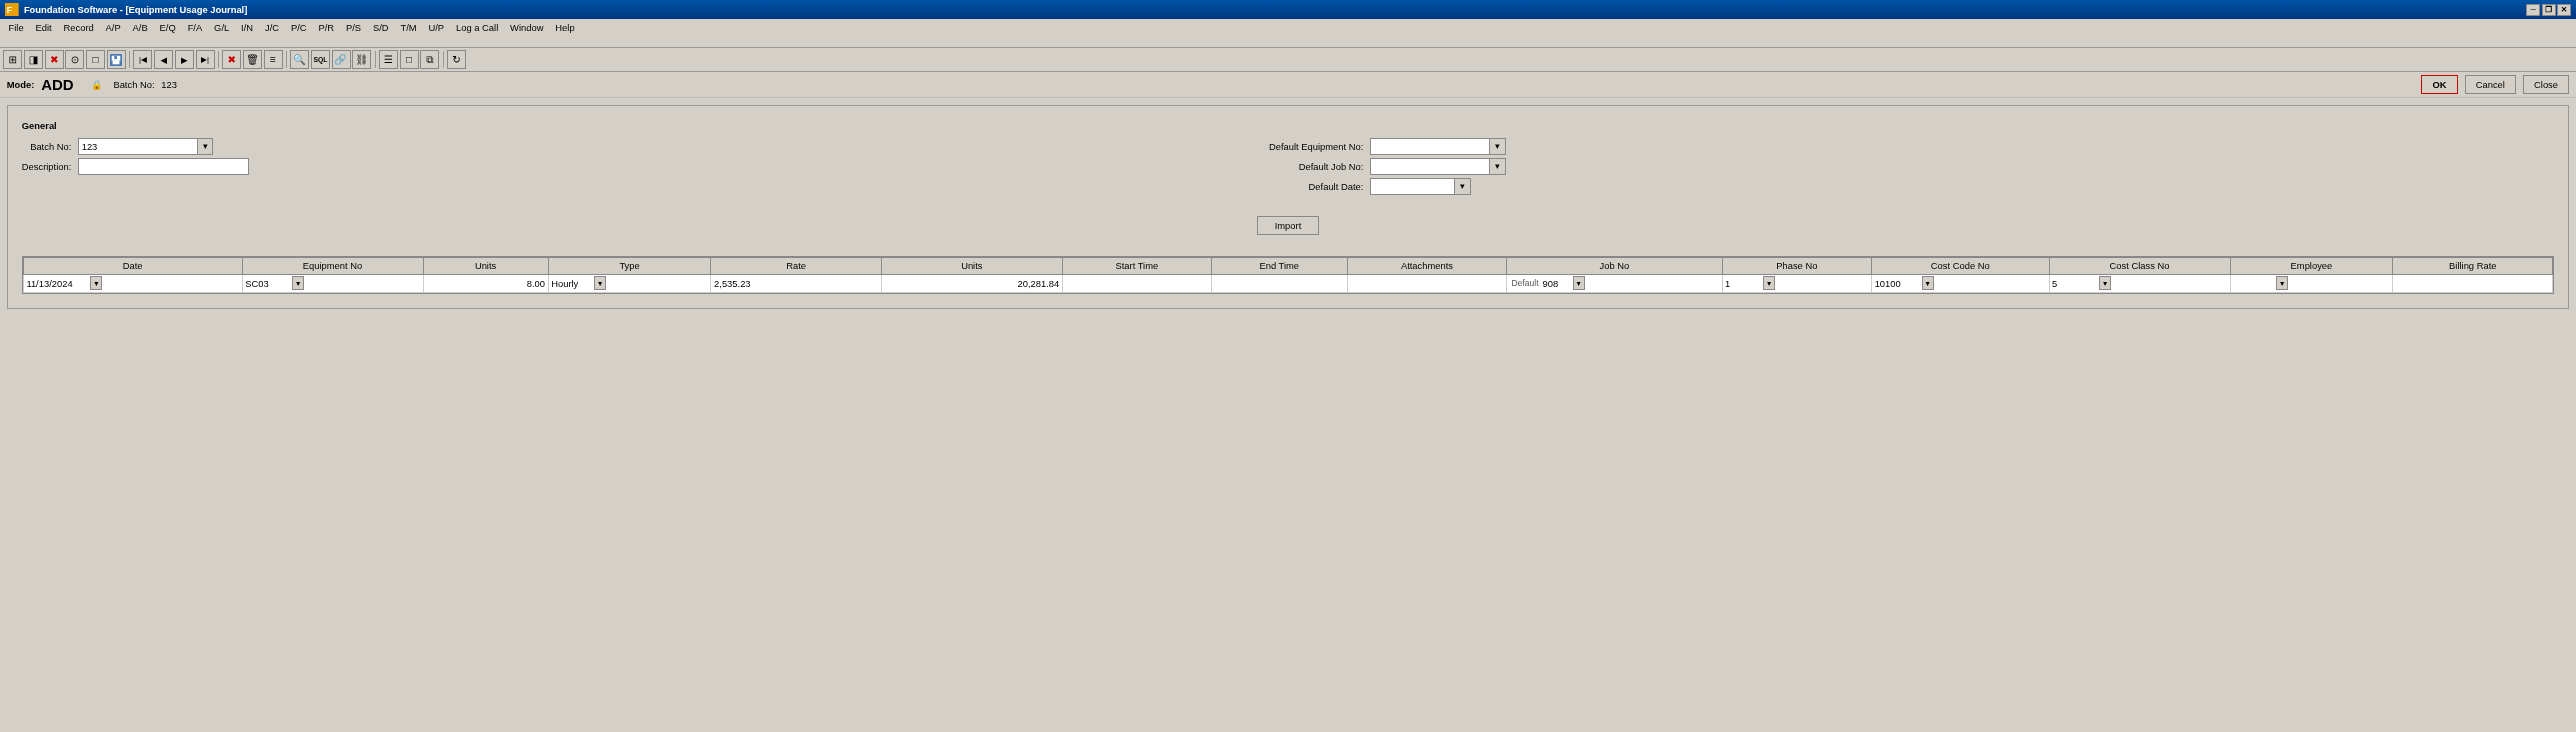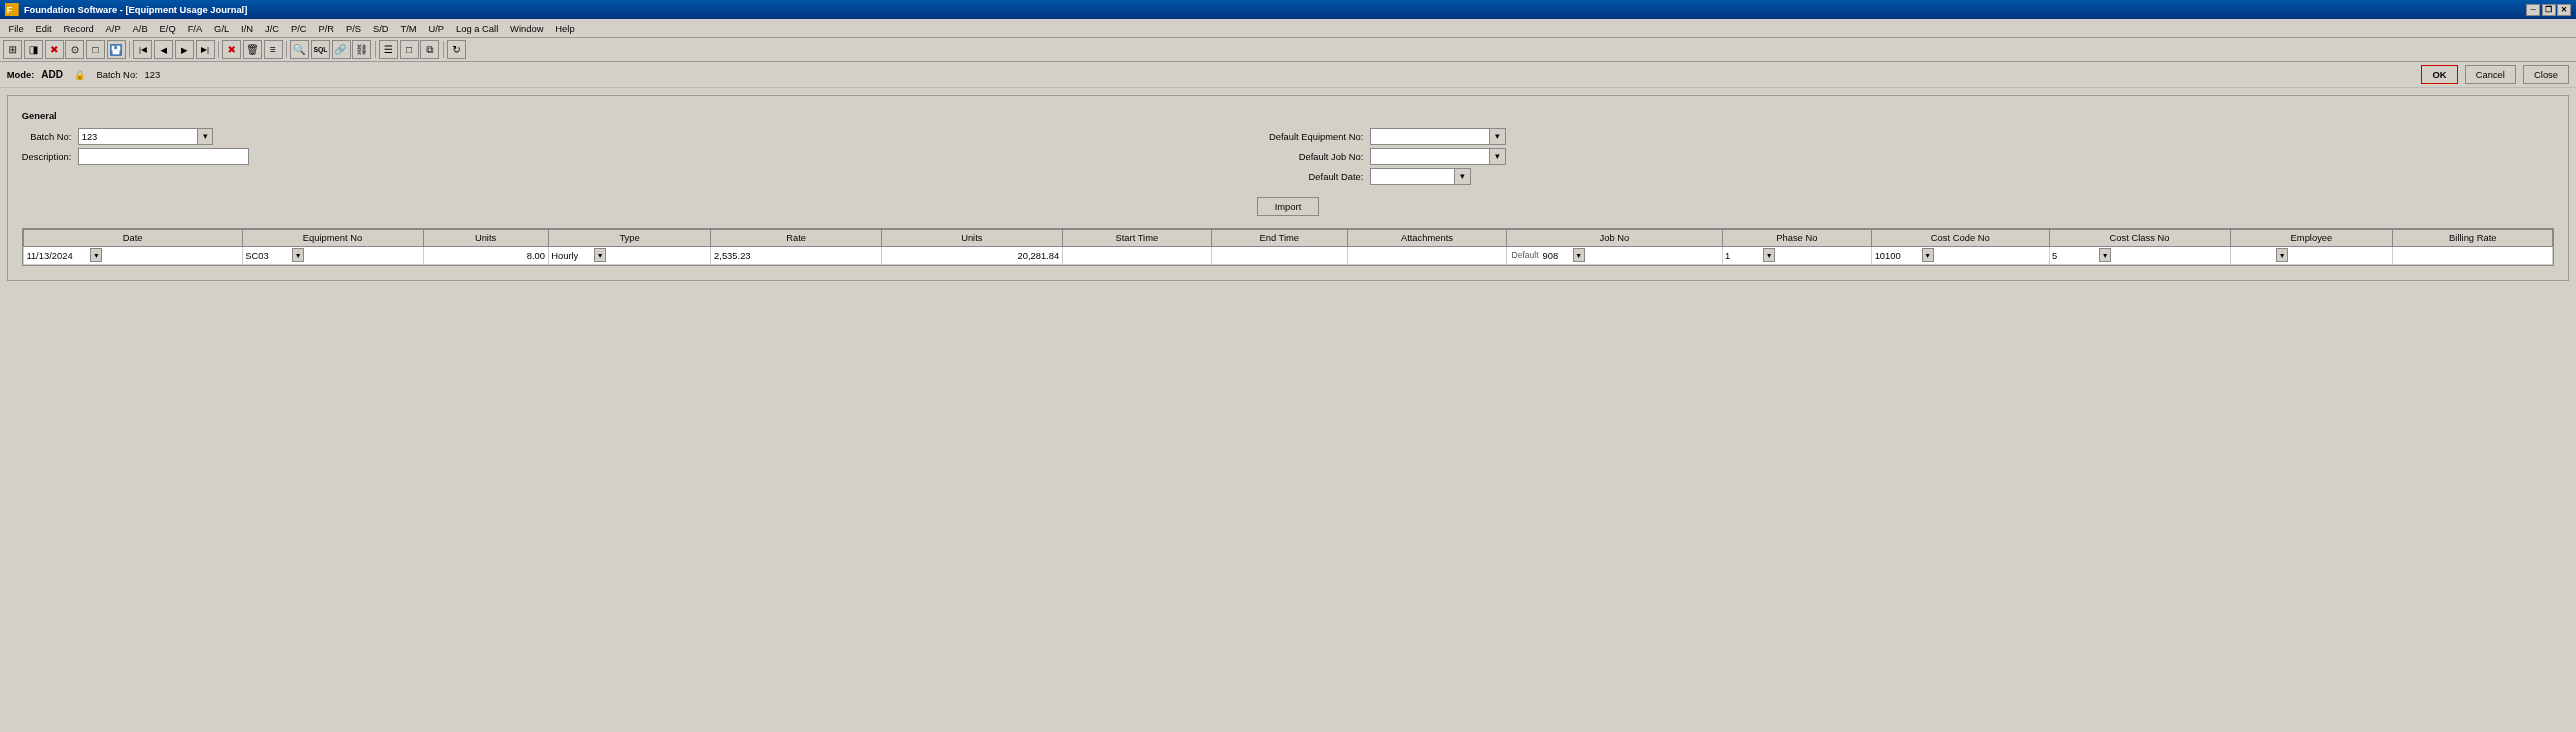--- a/index.html
+++ b/index.html
@@ -32,25 +32,25 @@
       justify-content: center;
       font-size: 7.7px;
       color: #000;
       cursor: pointer;
     }
 
     
     #menu-bar {
       background: #d4d0c8;
       display: flex;
-      align-items: center;
+      align-items: flex-start;
       padding: 1.7px 3.4px;
       border-bottom: 0.9px solid #999;
       gap: 1.7px;
-      height: 19px;
+      height: 29px;
     }
     .menu-item {
       padding: 1.7px 5.1px;
       cursor: pointer;
       font-size: 9.4px;
       white-space: nowrap;
     }
 
     
     #toolbar {
@@ -160,21 +160,21 @@
       display: flex;
       align-items: center;
       justify-content: center;
       font-size: 7.7px;
     }
 
     
     #import-section {
       display: flex;
       justify-content: center;
-      margin: 12px 0;
+      margin: 21px 0;
     }
     .import-btn {
       padding: 2.6px 17px;
       background: #d4d0c8;
       border: 0.9px solid #888;
       cursor: pointer;
       font-size: 9.4px;
     }
 
     
@@ -322,21 +322,21 @@
   <div class="tool-separator"></div>
   <div class="tool-btn" title="List">☰</div>
   <div class="tool-btn" title="New">□</div>
   <div class="tool-btn" title="Copy">⧉</div>
   <div class="tool-separator"></div>
   <div class="tool-btn" title="Refresh">↻</div>
 </div>
 
 <div id="mode-bar">
   <span style="font-weight:bold;">Mode:</span>
-  <span style="font-weight:bold;font-size:10px;margin-right:5px;">ADD</span>
+  <span style="font-weight:bold;font-size:15px;margin-right:11px;">ADD</span>
   <span>🔒</span>
   <span style="margin-left:3.4px;">Batch No:</span>
   <span style="margin-right:auto;">123</span>
   <button class="mode-btn ok-btn">OK</button>
   <button class="mode-btn">Cancel</button>
   <button class="mode-btn">Close</button>
 </div>
 
 <div id="main-content">
 

